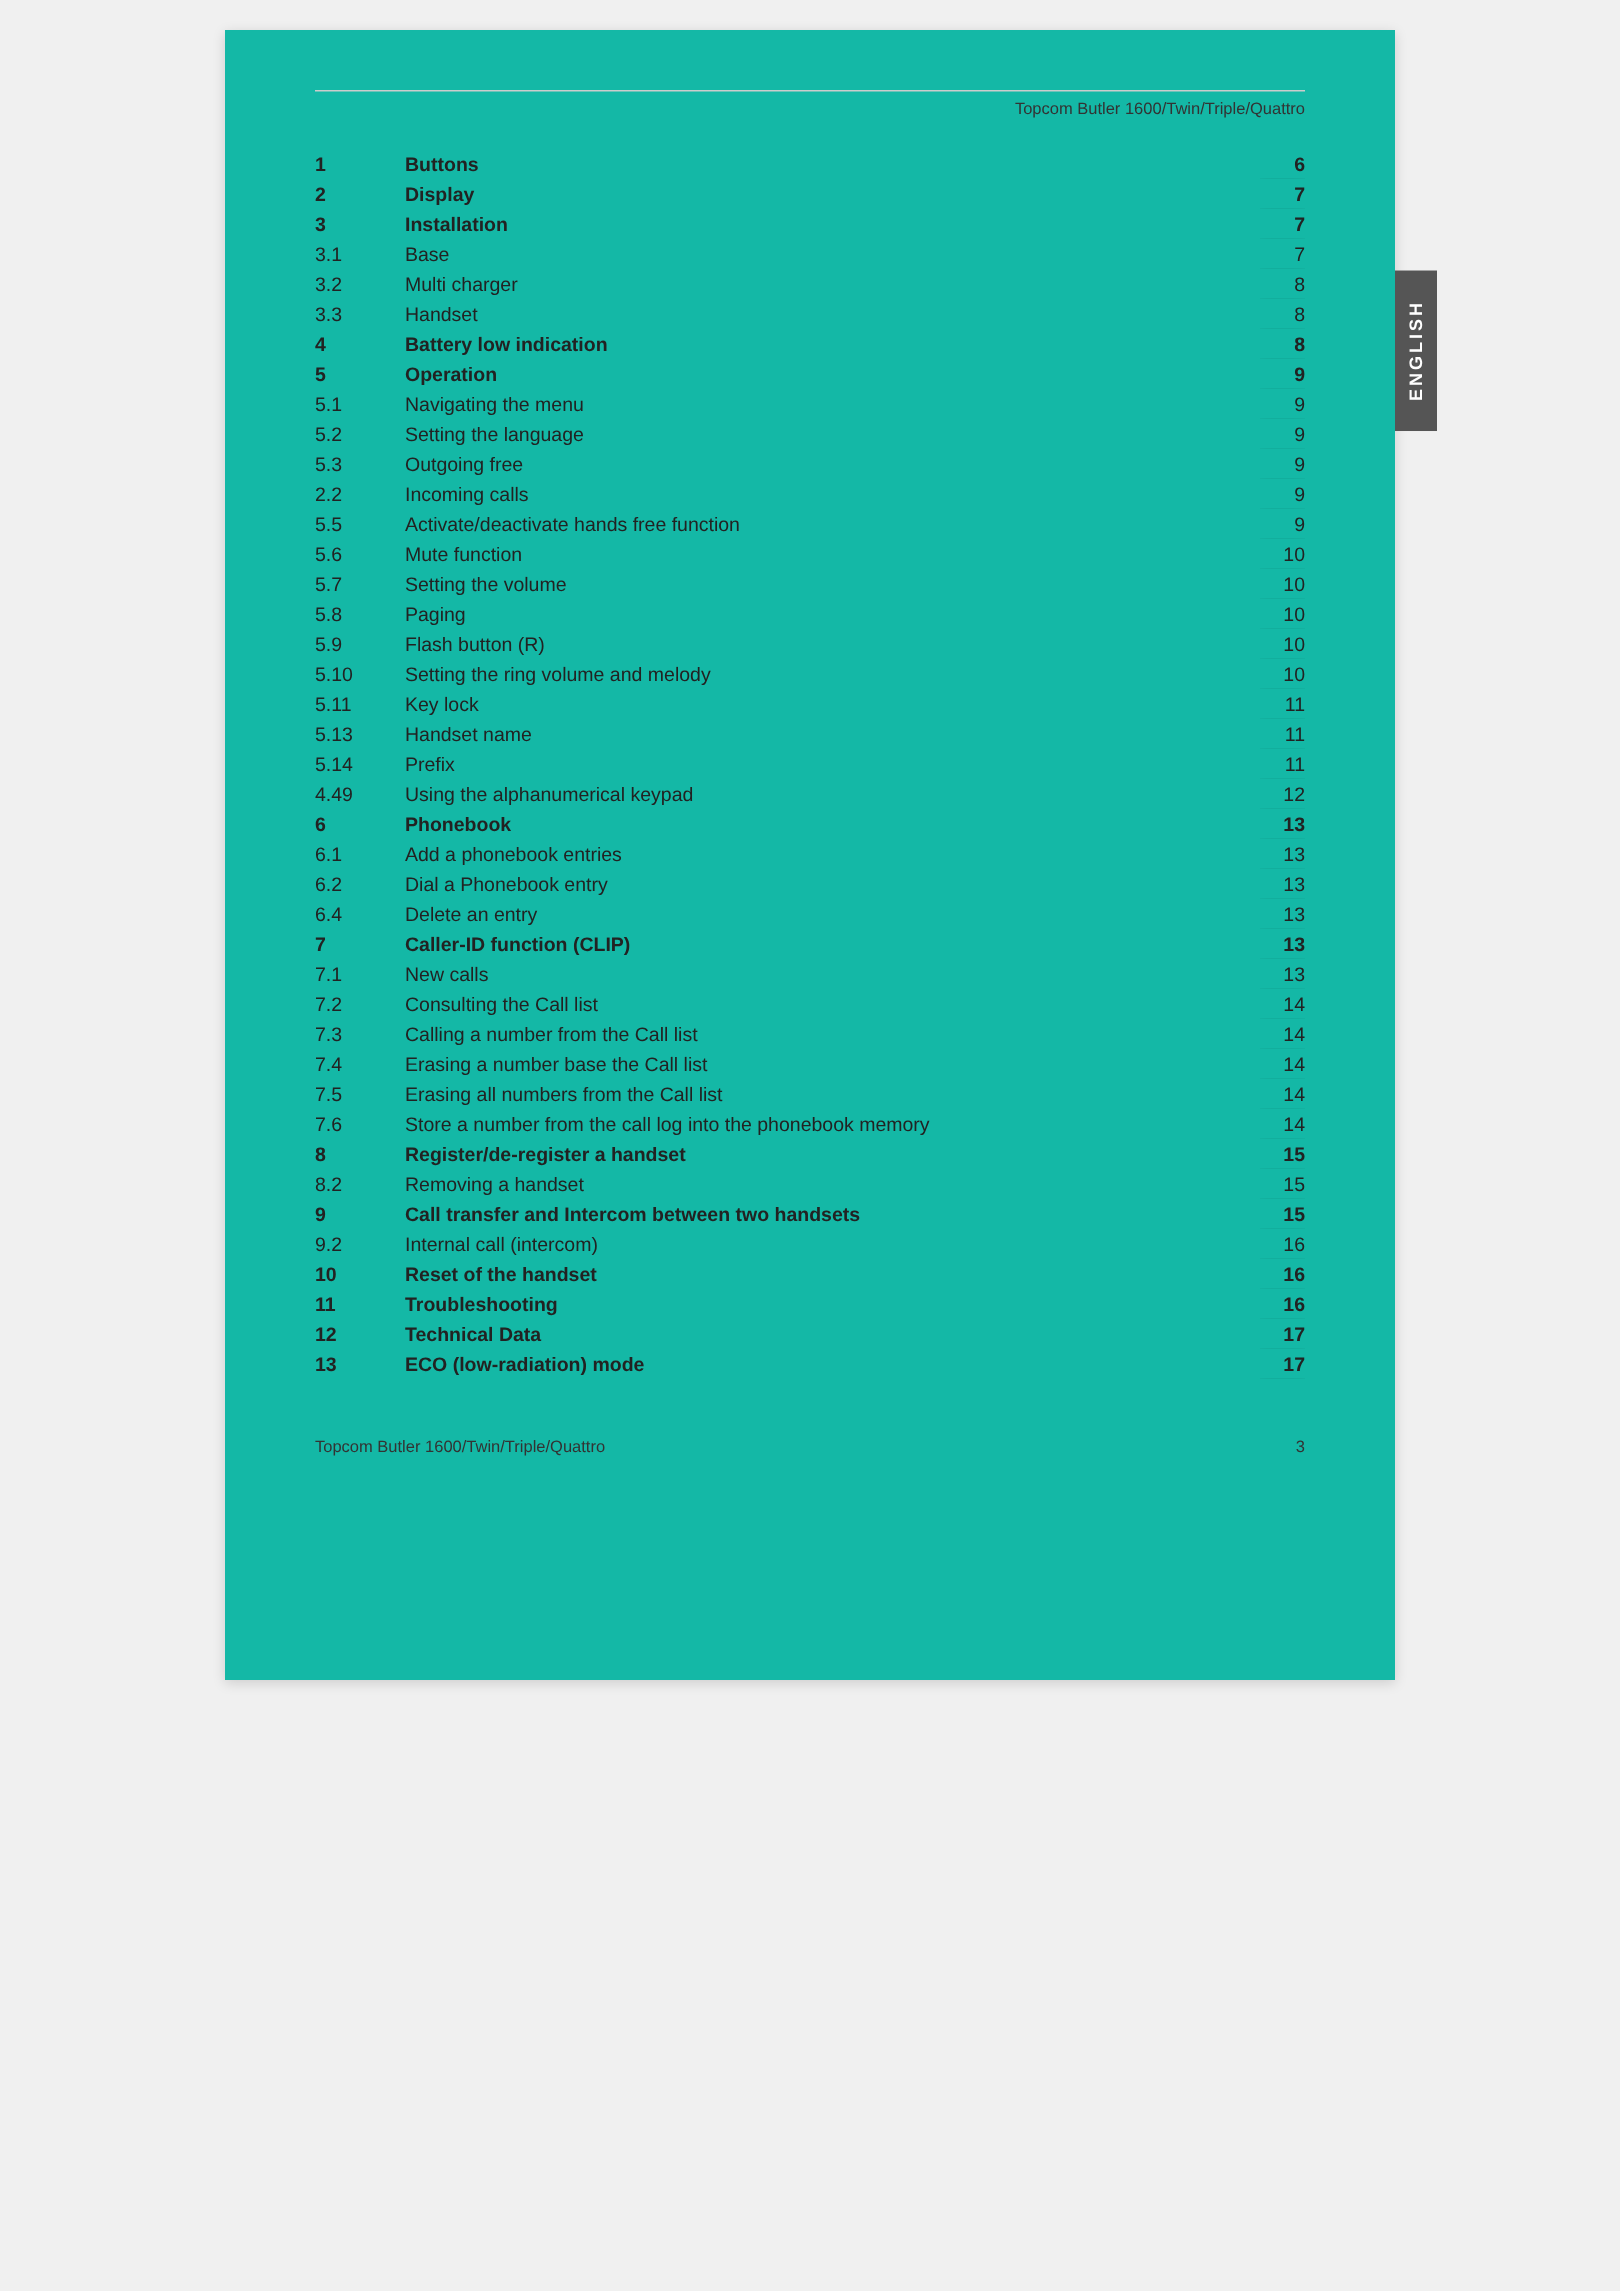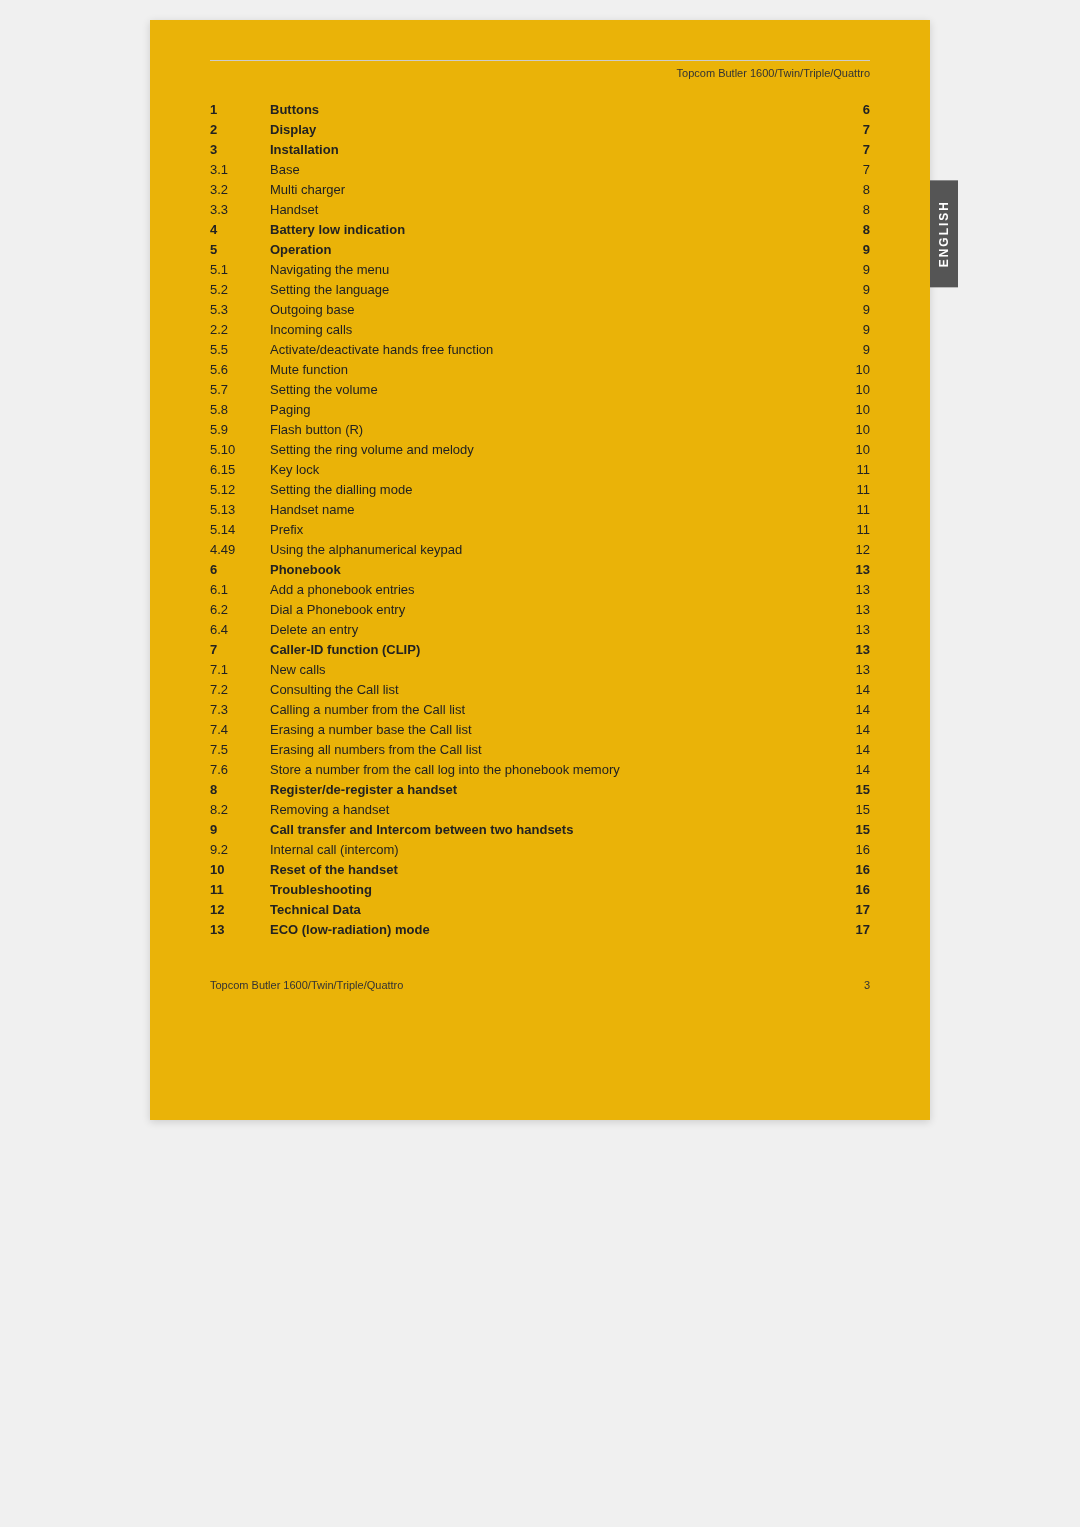--- a/index.html
+++ b/index.html
@@ -9,21 +9,21 @@
       font-family: Arial, Helvetica, sans-serif;
       display: flex;
       justify-content: center;
       align-items: flex-start;
       min-height: 100vh;
     }
 
     .page {
       width: 780px;
       min-height: 1100px;
-      background: #eab308;
+      background: #14b8a6;
       position: relative;
       padding: 40px 60px 60px 60px;
       margin: 20px auto;
       box-shadow: 0 2px 8px rgba(0,0,0,0.15);
     }
 
     .header-bar {
       display: flex;
       justify-content: flex-end;
       margin-bottom: 20px;
@@ -150,21 +150,21 @@
           <td class="title">Navigating the menu</td>
           <td class="page">9</td>
         </tr>
         <tr>
           <td class="num">5.2</td>
           <td class="title">Setting the language</td>
           <td class="page">9</td>
         </tr>
         <tr>
           <td class="num">5.3</td>
-          <td class="title">Outgoing base</td>
+          <td class="title">Outgoing free</td>
           <td class="page">9</td>
         </tr>
         <tr>
           <td class="num">2.2</td>
           <td class="title">Incoming calls</td>
           <td class="page">9</td>
         </tr>
         <tr>
           <td class="num">5.5</td>
           <td class="title">Activate/deactivate hands free function</td>
@@ -189,27 +189,22 @@
           <td class="num">5.9</td>
           <td class="title">Flash button (R)</td>
           <td class="page">10</td>
         </tr>
         <tr>
           <td class="num">5.10</td>
           <td class="title">Setting the ring volume and melody</td>
           <td class="page">10</td>
         </tr>
         <tr>
-          <td class="num">6.15</td>
+          <td class="num">5.11</td>
           <td class="title">Key lock</td>
-          <td class="page">11</td>
-        </tr>
-        <tr>
-          <td class="num">5.12</td>
-          <td class="title">Setting the dialling mode</td>
           <td class="page">11</td>
         </tr>
         <tr>
           <td class="num">5.13</td>
           <td class="title">Handset name</td>
           <td class="page">11</td>
         </tr>
         <tr>
           <td class="num">5.14</td>
           <td class="title">Prefix</td>

